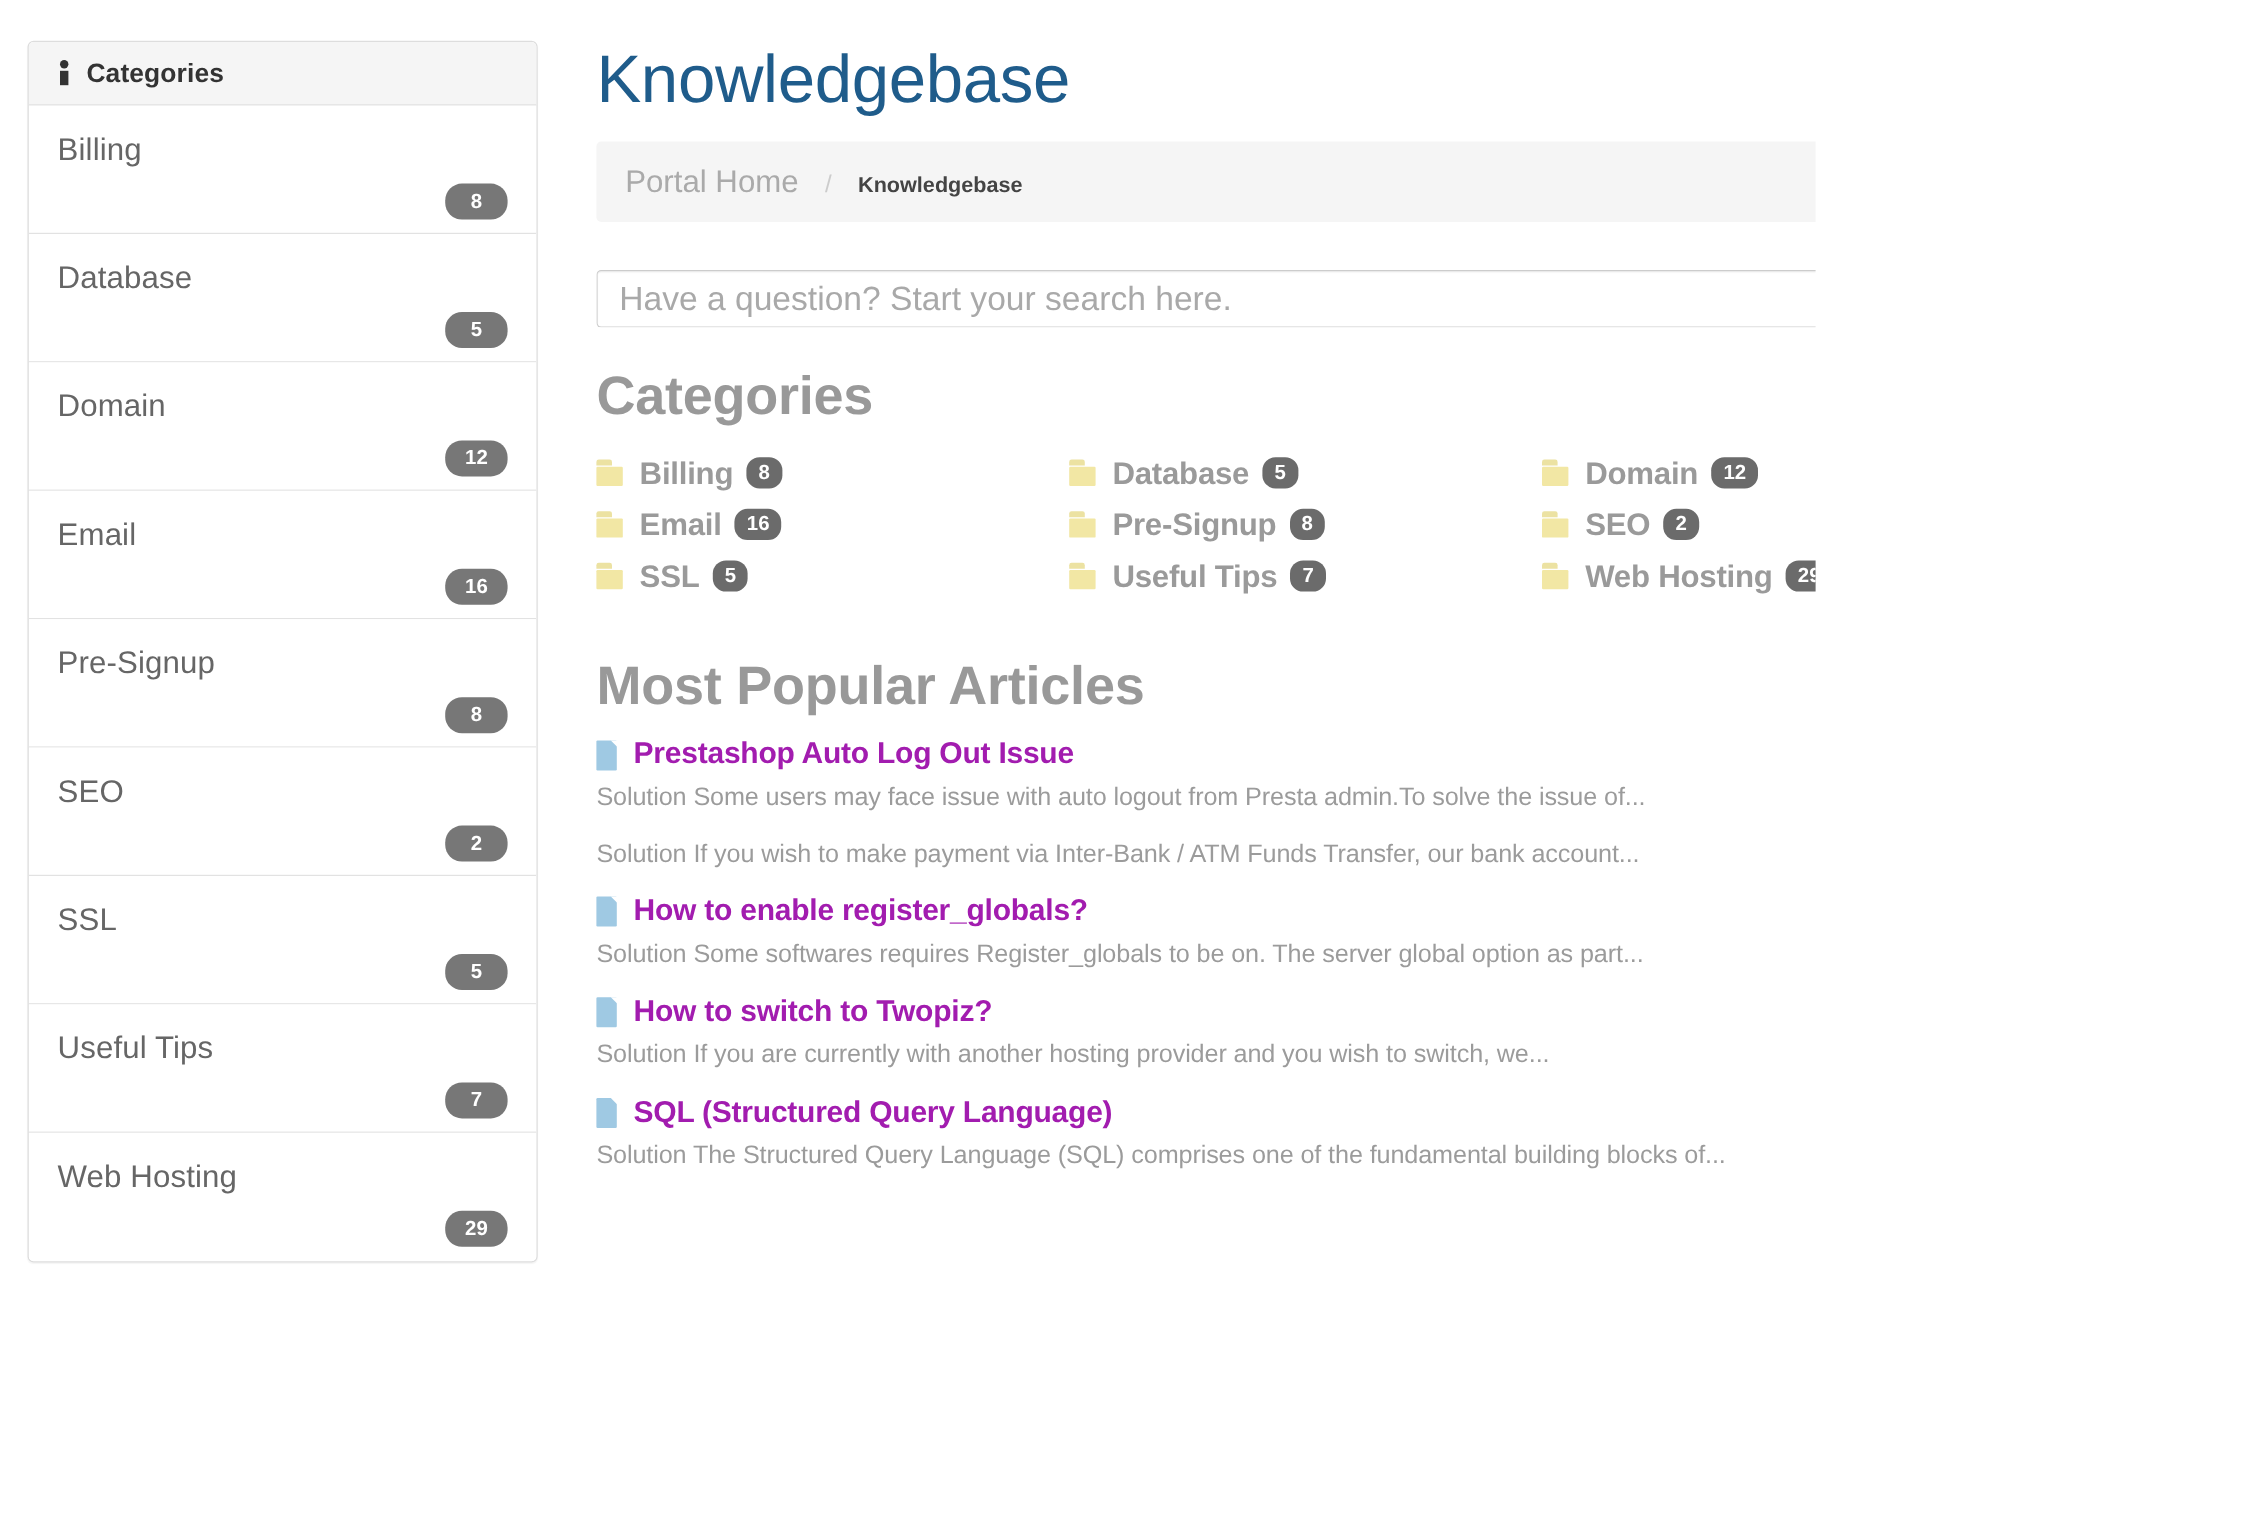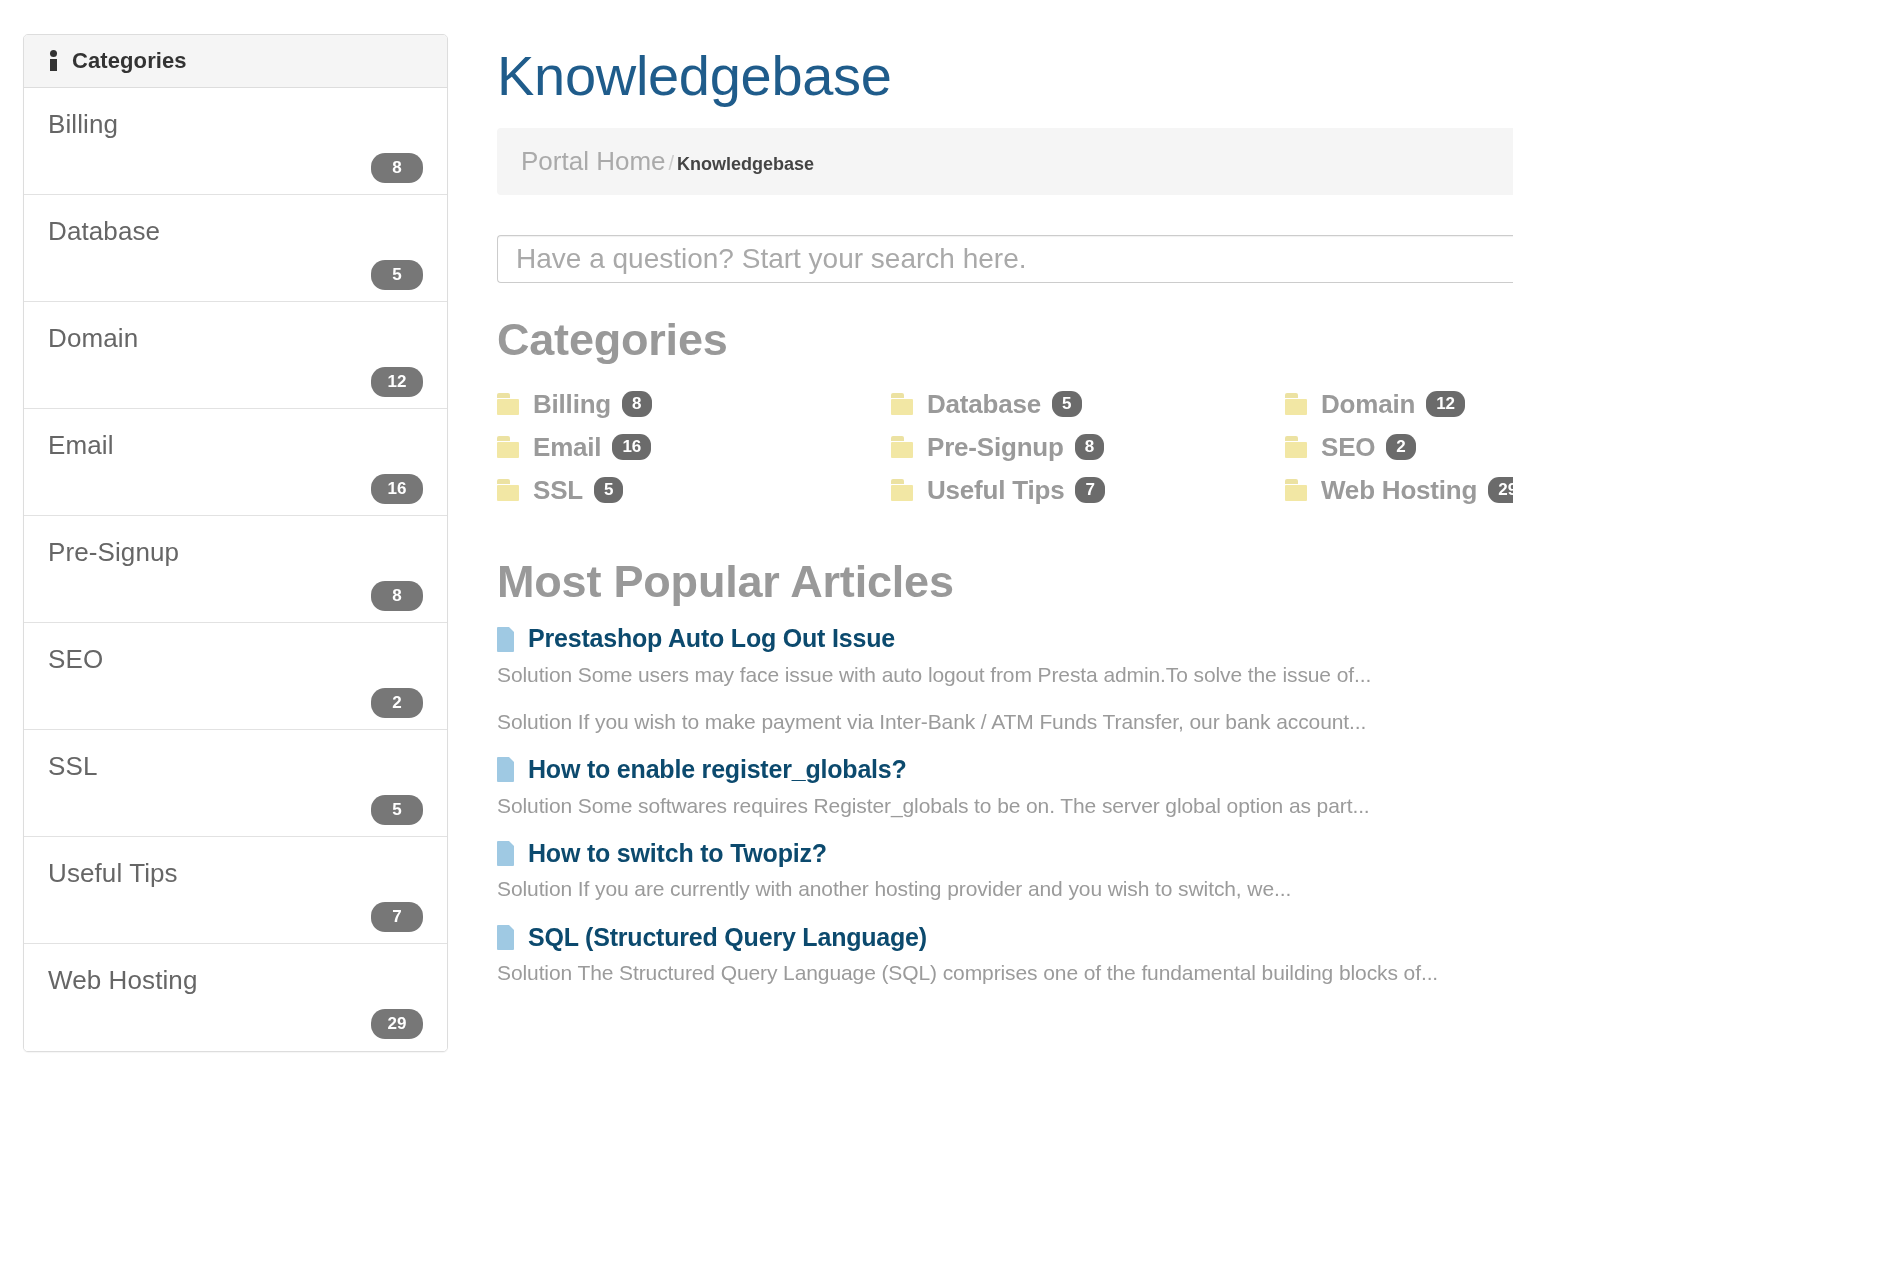--- a/index.html
+++ b/index.html
@@ -94,40 +94,40 @@
     min-width: 52px;
     text-align: center;
     padding: 6px 14px 7px 14px;
     border-radius: 14px;
     line-height: 1;
   }
 
   
   .main {
     position: absolute;
-    left: 497px; top: 16px;
+    left: 497px; top: 6px;
     width: 1388px;
     padding: 0 0 0 0;
   }
   .page-title {
     font-size: 56px;
     font-weight: 300;
     color: #1f5c8b;
     margin: 31px 0 0 0;
     line-height: 1.05;
     letter-spacing: -0.3px;
   }
   .breadcrumb {
     margin-top: 22px;
     background: #f5f5f5;
     border-radius: 4px;
     padding: 20px 24px 21px 24px;
     display: flex;
     align-items: baseline;
-    gap: 3px;
+    gap: 22px;
     width: 1388px;
   }
   .crumb-link {
     font-size: 26px;
     font-weight: 300;
     color: #aaaaaa;
     cursor: pointer;
     line-height: 1;
   }
   .crumb-sep {
@@ -263,21 +263,21 @@
   .file-icon .fold {
     position: absolute;
     right: 0px; top: 0;
     width: 0; height: 0;
     border-left: 7px solid transparent;
     border-top: 7px solid #ffffff;
   }
   .article-title {
     font-size: 25px;
     font-weight: bold;
-    color: #0c4a6e;
+    color: #a21caf;
     line-height: 1.1;
     letter-spacing: -0.2px;
   }
   .article-excerpt {
     font-size: 21px;
     font-weight: 300;
     color: #9b9b9b;
     margin-top: 9px;
     line-height: 1.2;
     letter-spacing: -0.1px;

